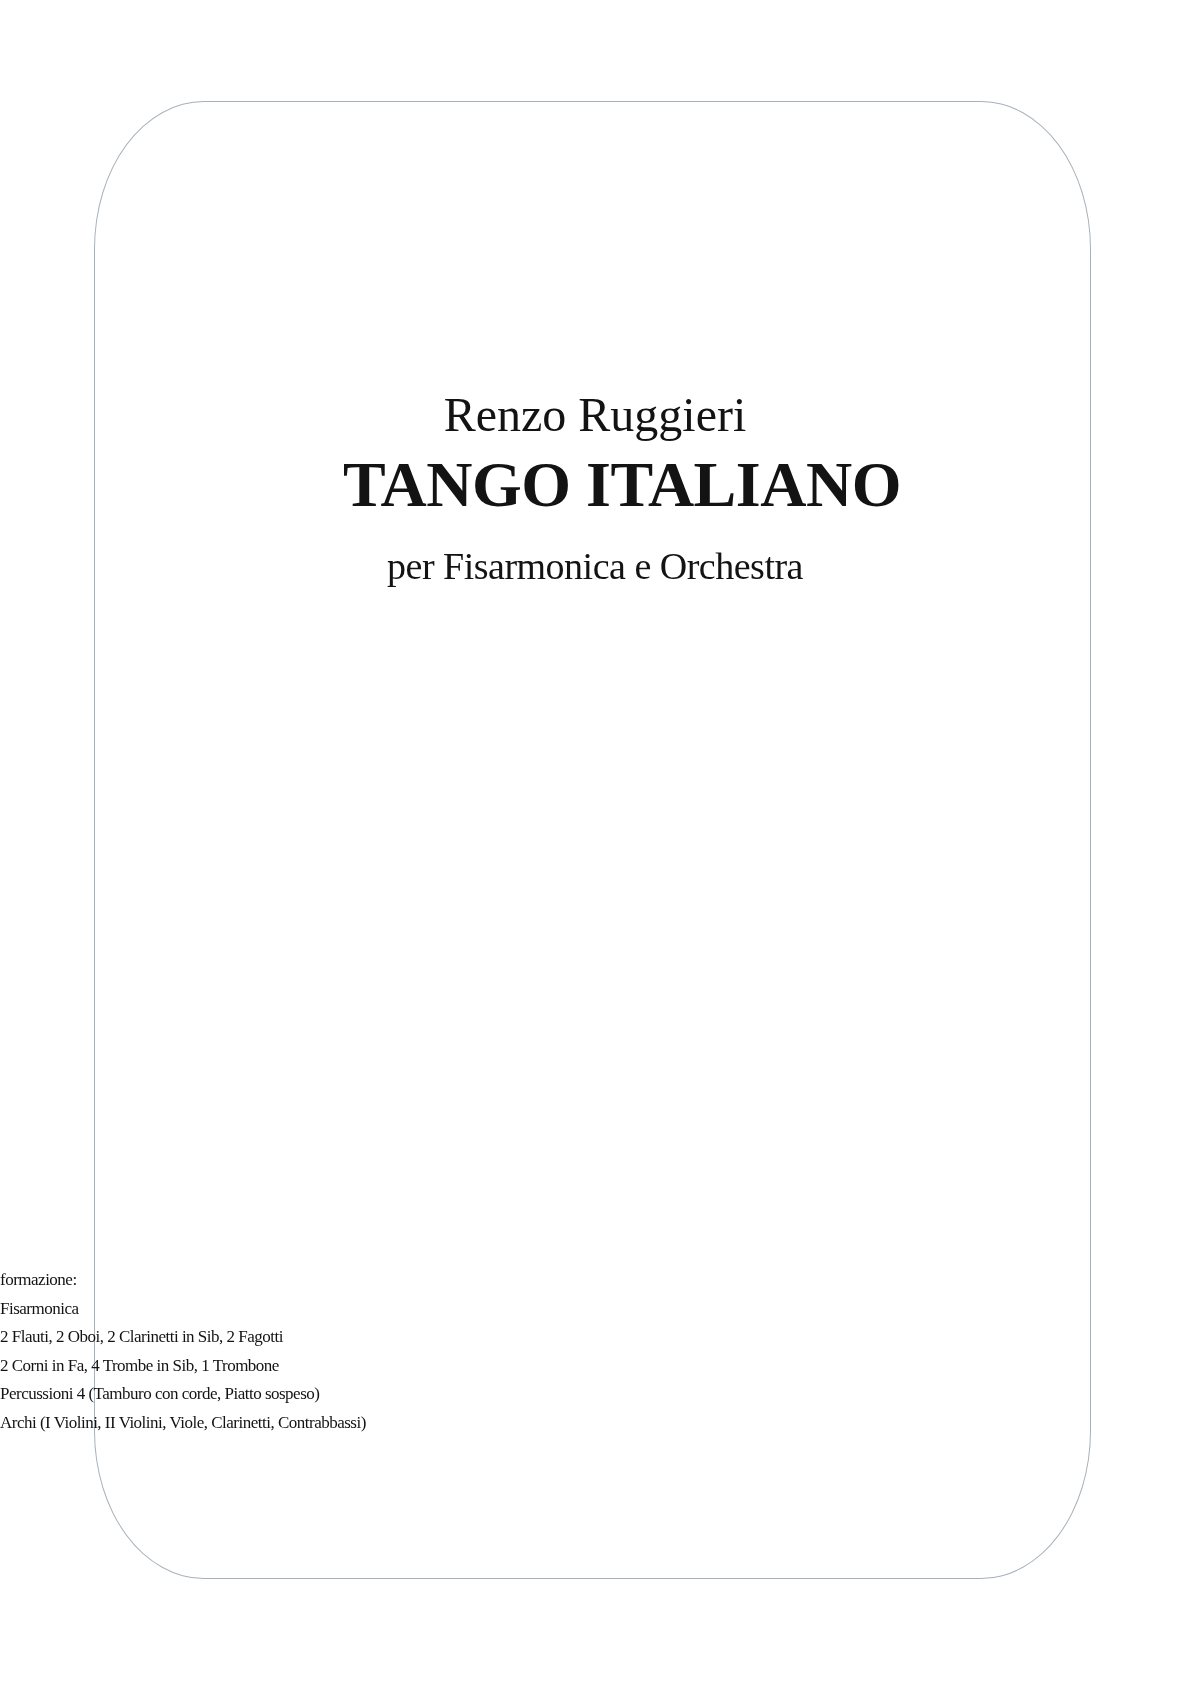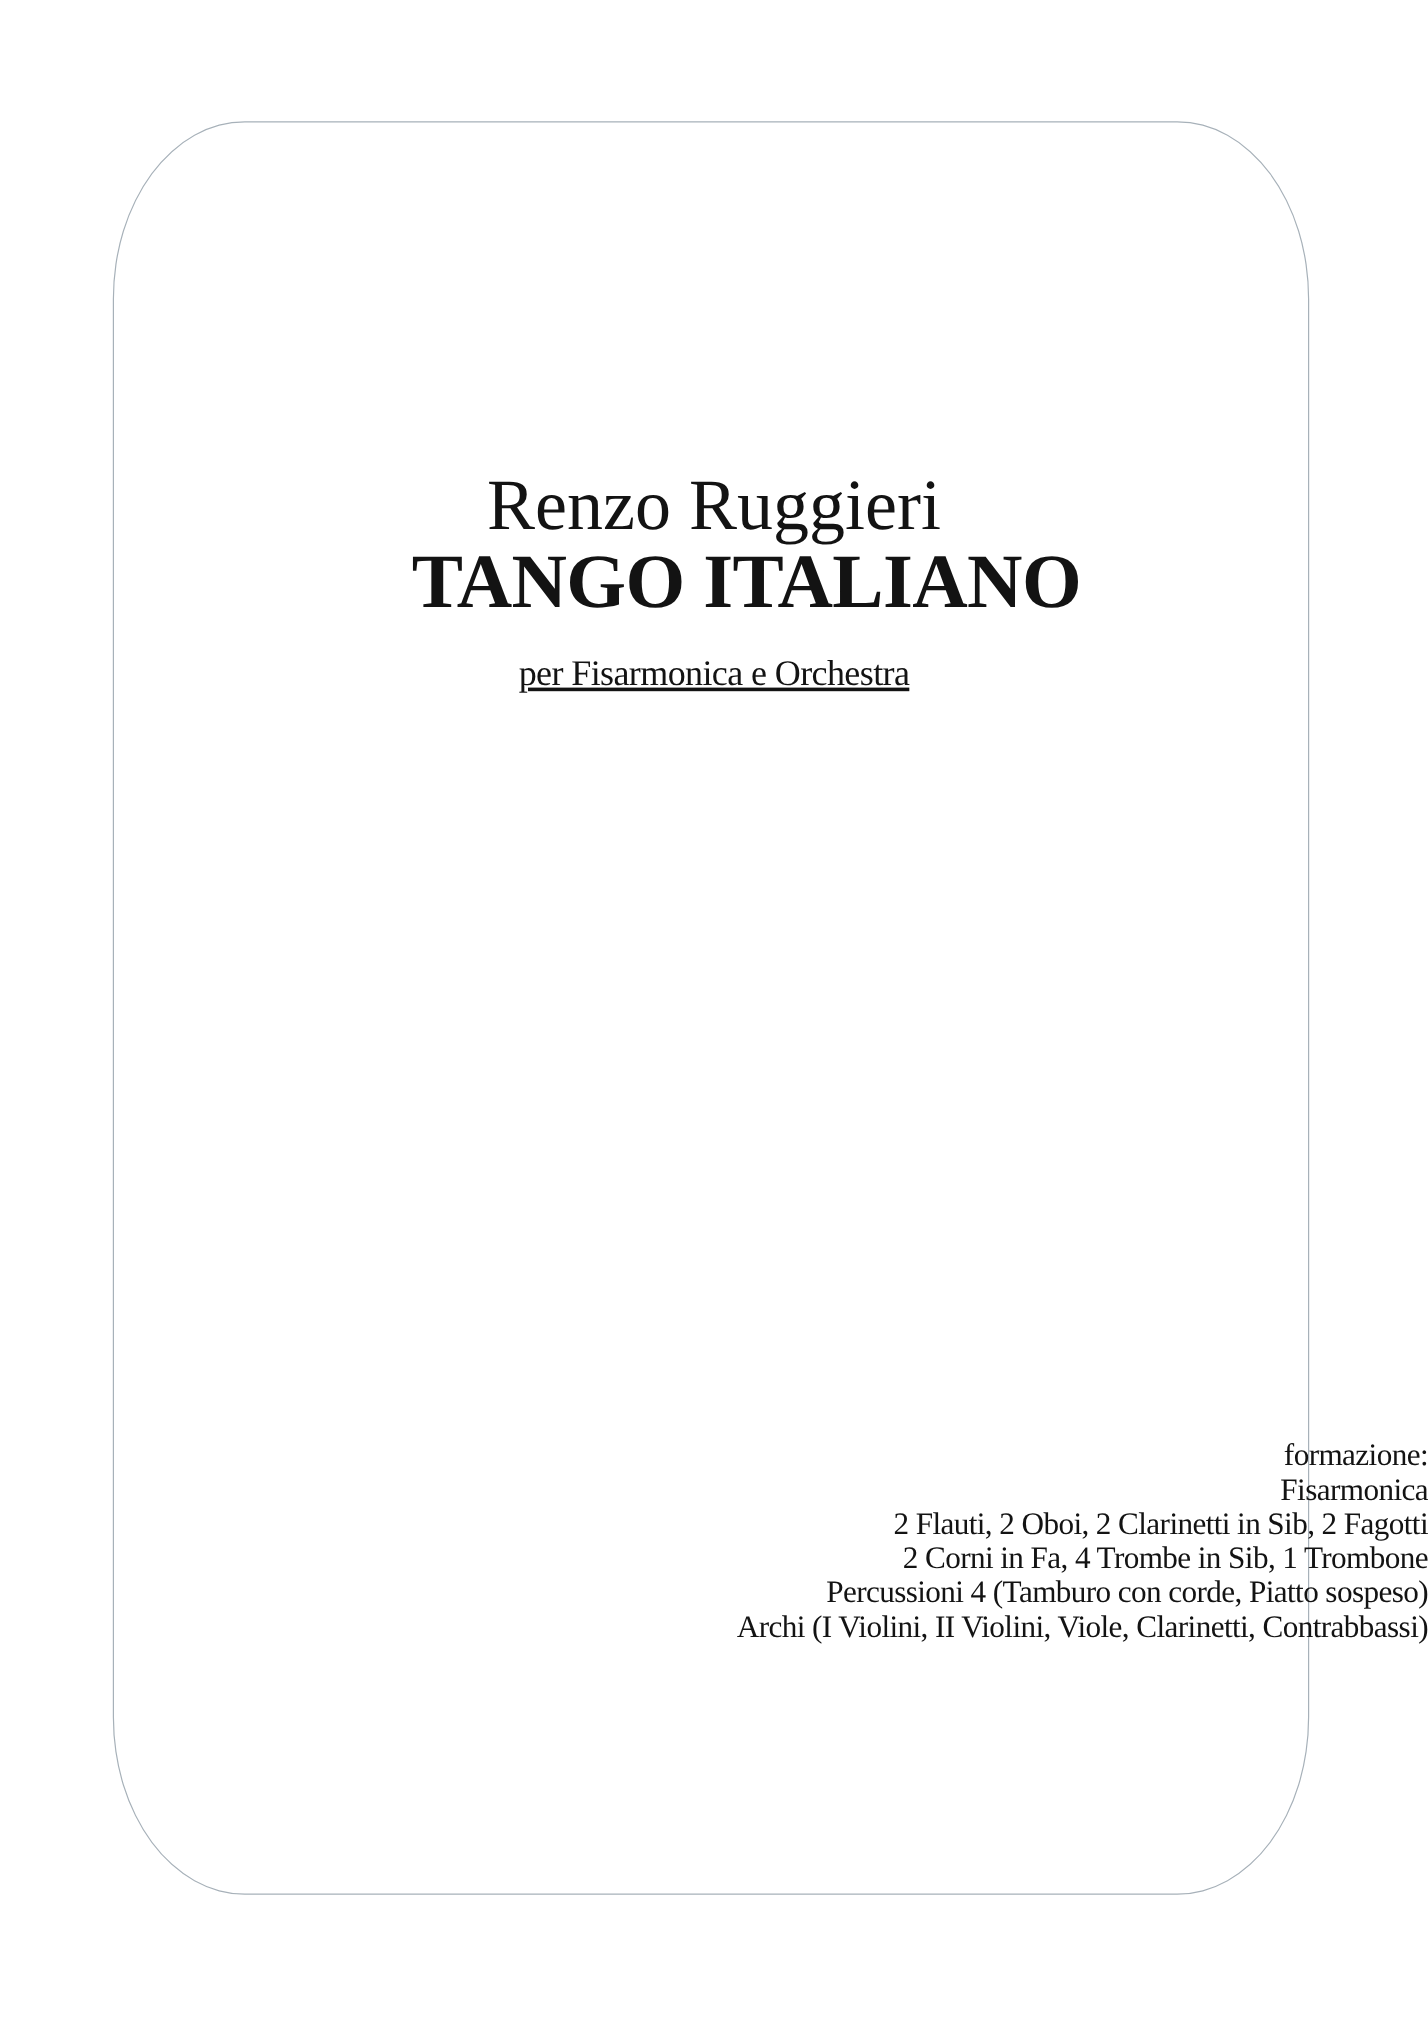--- a/index.html
+++ b/index.html
@@ -29,42 +29,41 @@
   .centered-line {
     position: absolute;
     left: 0;
     width: 100%;
     text-align: center;
     white-space: nowrap;
     line-height: 1;
   }
   .composer {
     top: 391px;
-    font-size: 60px;
+    font-size: 48px;
   }
   .work-title {
     top: 453px;
     font-size: 64px;
     font-weight: bold;
     letter-spacing: -0.5px;
     padding-left: 27px;
   }
   .subtitle {
     top: 547px;
-    font-size: 30px;
+    font-size: 38px;
     letter-spacing: -0.5px;
-    text-decoration: underline;
   }
   .formazione {
     position: absolute;
     left: 0;
-    top: 1199px;
+    top: 1266px;
     width: 100%;
-    text-align: right;
-    font-size: 26px;
+    text-align: left;
+    font-size: 17px;
     line-height: 28.5px;
     letter-spacing: -0.5px;
   }
   .formazione .heading {
     font-style: normal;
   }
   .formazione .line {
     white-space: nowrap;
   }
 </style>

